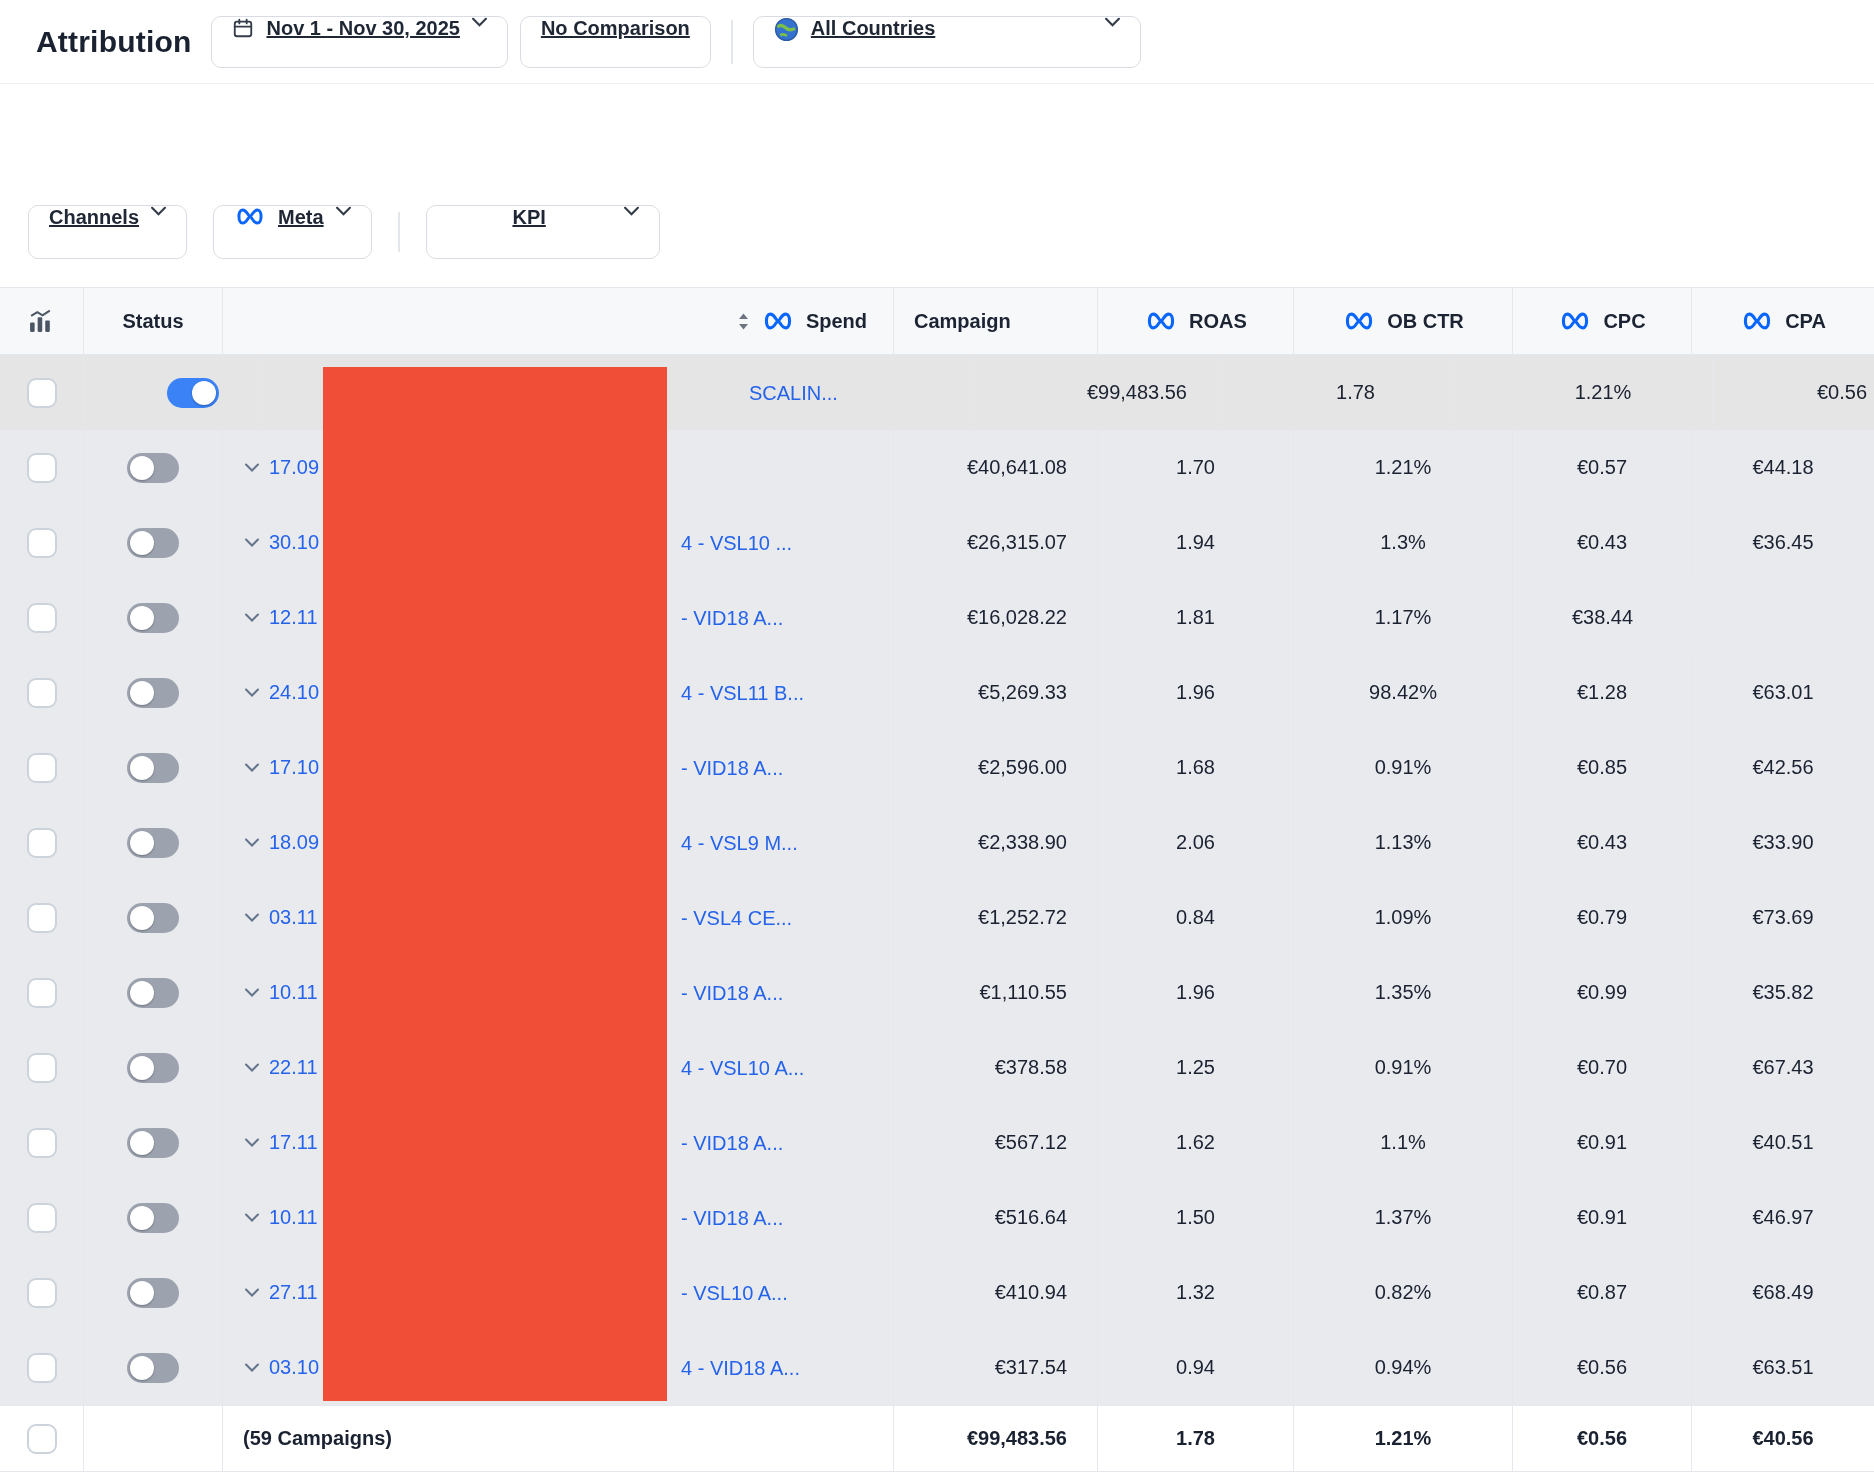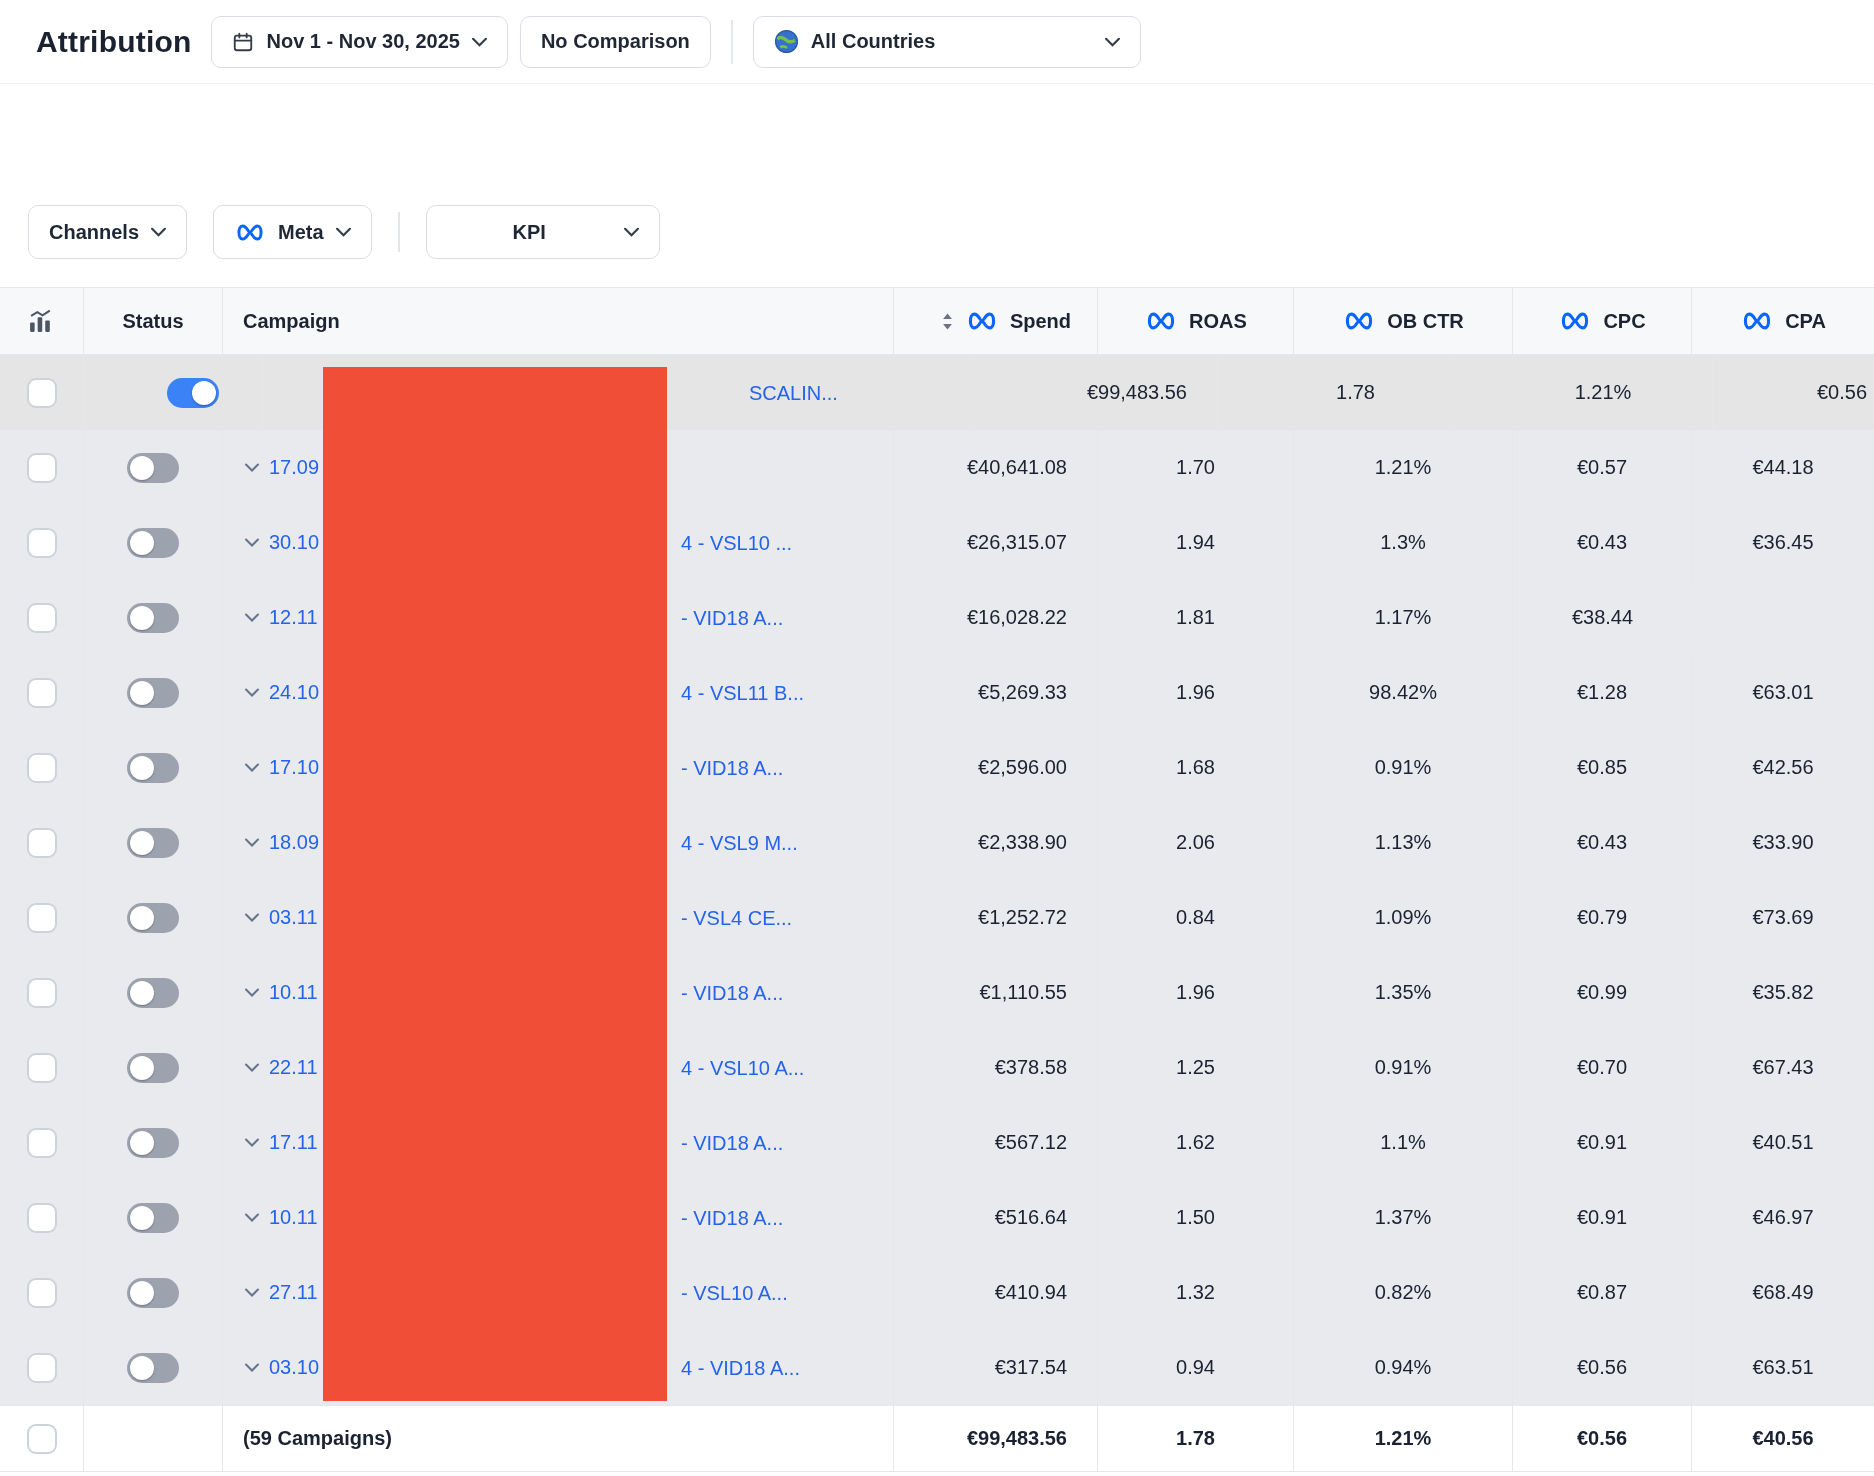--- a/index.html
+++ b/index.html
@@ -9,24 +9,24 @@
     --alt:#e8eaee;
     --headbg:#f7f8fa;
   }
   *{box-sizing:border-box;margin:0;padding:0}
   html,body{width:1874px;height:1476px;overflow:hidden;background:#fff;
     font-family:"Liberation Sans","DejaVu Sans",sans-serif;color:var(--text);}
   
   .topbar{height:84px;display:flex;align-items:center;padding-left:36px;gap:12px;
     border-bottom:1px solid #edeff2;}
   .page-title{font-size:30px;font-weight:700;letter-spacing:.2px;margin-right:8px;}
-  .btn{display:flex;align-items:center;gap:12px;height:52px;padding:0 20px;
+  .btn{display:flex;align-items:flex-start;gap:12px;height:52px;padding:0 20px;
     background:#fff;border:1.5px solid #d9dde3;border-radius:10px;
     font-size:20px;font-weight:600;color:#1f2734;cursor:pointer;white-space:nowrap;
-    font-family:inherit;}
+    font-family:inherit;text-decoration:underline;}
   .btn.countries{width:388px;}
   .btn.countries .lbl{flex:1;text-align:left;}
   .vdiv{width:2px;height:44px;background:#e3e6ea;margin:0 8px;}
   
   .filters{margin-top:121px;display:flex;align-items:center;gap:26px;padding-left:28px;height:54px;}
   .filters .btn{height:54px;}
   .btn.kpi{width:234px;}
   .btn.kpi .lbl{flex:1;text-align:center;}
   .fdiv{width:2px;height:40px;background:#e3e6ea;}
   
@@ -152,35 +152,35 @@
       <span class="icon">
         <svg width="27" height="25" viewBox="0 0 26 24">
             <rect x="2" y="13" width="4.4" height="9" rx="1" fill="#4b5563"></rect>
             <rect x="9.3" y="8" width="4.4" height="14" rx="1" fill="#4b5563"></rect>
             <rect x="16.6" y="11" width="4.4" height="11" rx="1" fill="#4b5563"></rect>
             <path d="M3 6.5l6-3.5 5 3 7-4.5" stroke="#4b5563" stroke-width="2" fill="none"></path>
           </svg>
       </span>
     </div>
     <div class="cell">Status</div>
-    <div class="cell c-campaign">Campaign</div>
     <div class="cell c-spend">
       <span class="icon">
         <svg width="13" height="19" viewBox="0 0 12 18" fill="#6b7280">
             <path d="M6 1.5l4.2 5.2H1.8z"></path>
             <path d="M6 16.5l-4.2-5.2h8.4z"></path>
           </svg>
       </span>
       <span class="icon">
         <svg width="34" height="22" viewBox="0 0 36 24" fill="none">
             <path d="M9.5 4.5C4 4.5 4 19.5 9.5 19.5c5 0 6.5-7.5 8.5-7.5s3.5 7.5 8.5 7.5c5.5 0 5.5-15 0-15-5 0-6.5 7.5-8.5 7.5S14.5 4.5 9.5 4.5Z" stroke="#0866FF" stroke-width="3.4" stroke-linecap="round"></path>
           </svg>
       </span>
       <span>Spend</span>
     </div>
+    <div class="cell c-campaign">Campaign</div>
     <div class="cell">
       <span class="icon">
         <svg width="34" height="22" viewBox="0 0 36 24" fill="none">
             <path d="M9.5 4.5C4 4.5 4 19.5 9.5 19.5c5 0 6.5-7.5 8.5-7.5s3.5 7.5 8.5 7.5c5.5 0 5.5-15 0-15-5 0-6.5 7.5-8.5 7.5S14.5 4.5 9.5 4.5Z" stroke="#0866FF" stroke-width="3.4" stroke-linecap="round"></path>
           </svg>
       </span>
       <span>ROAS</span>
     </div>
     <div class="cell">
       <span class="icon">

